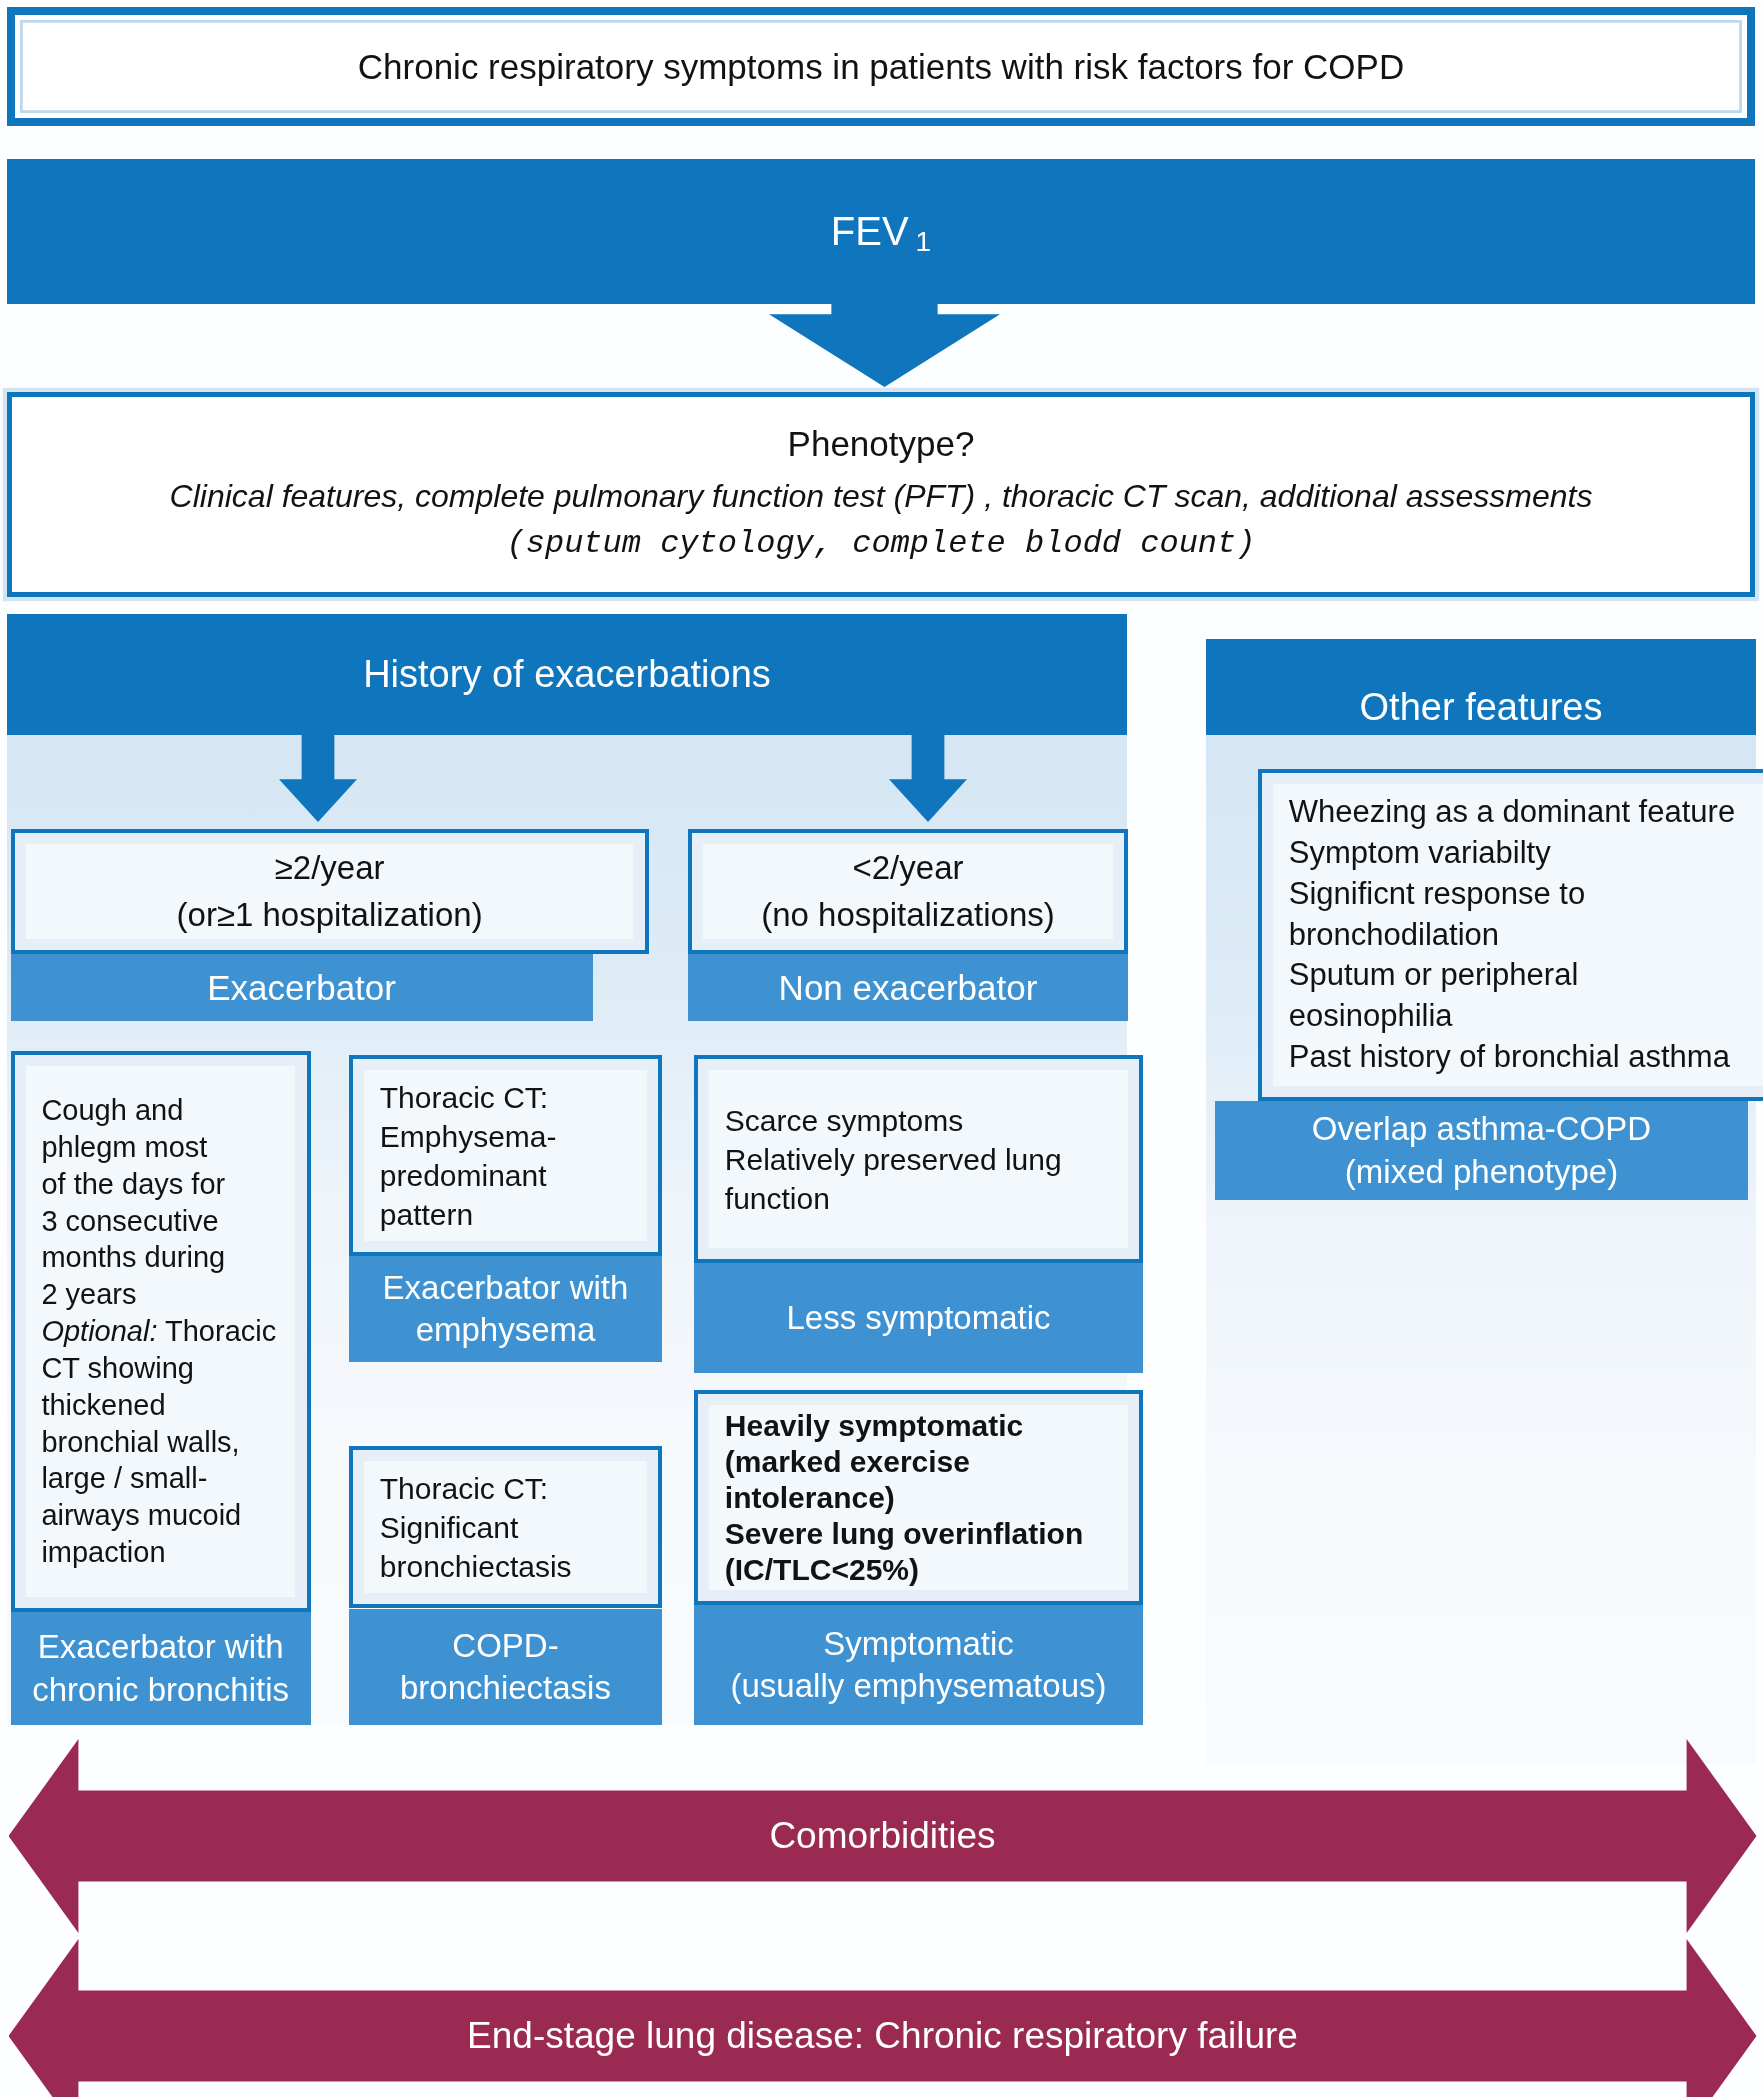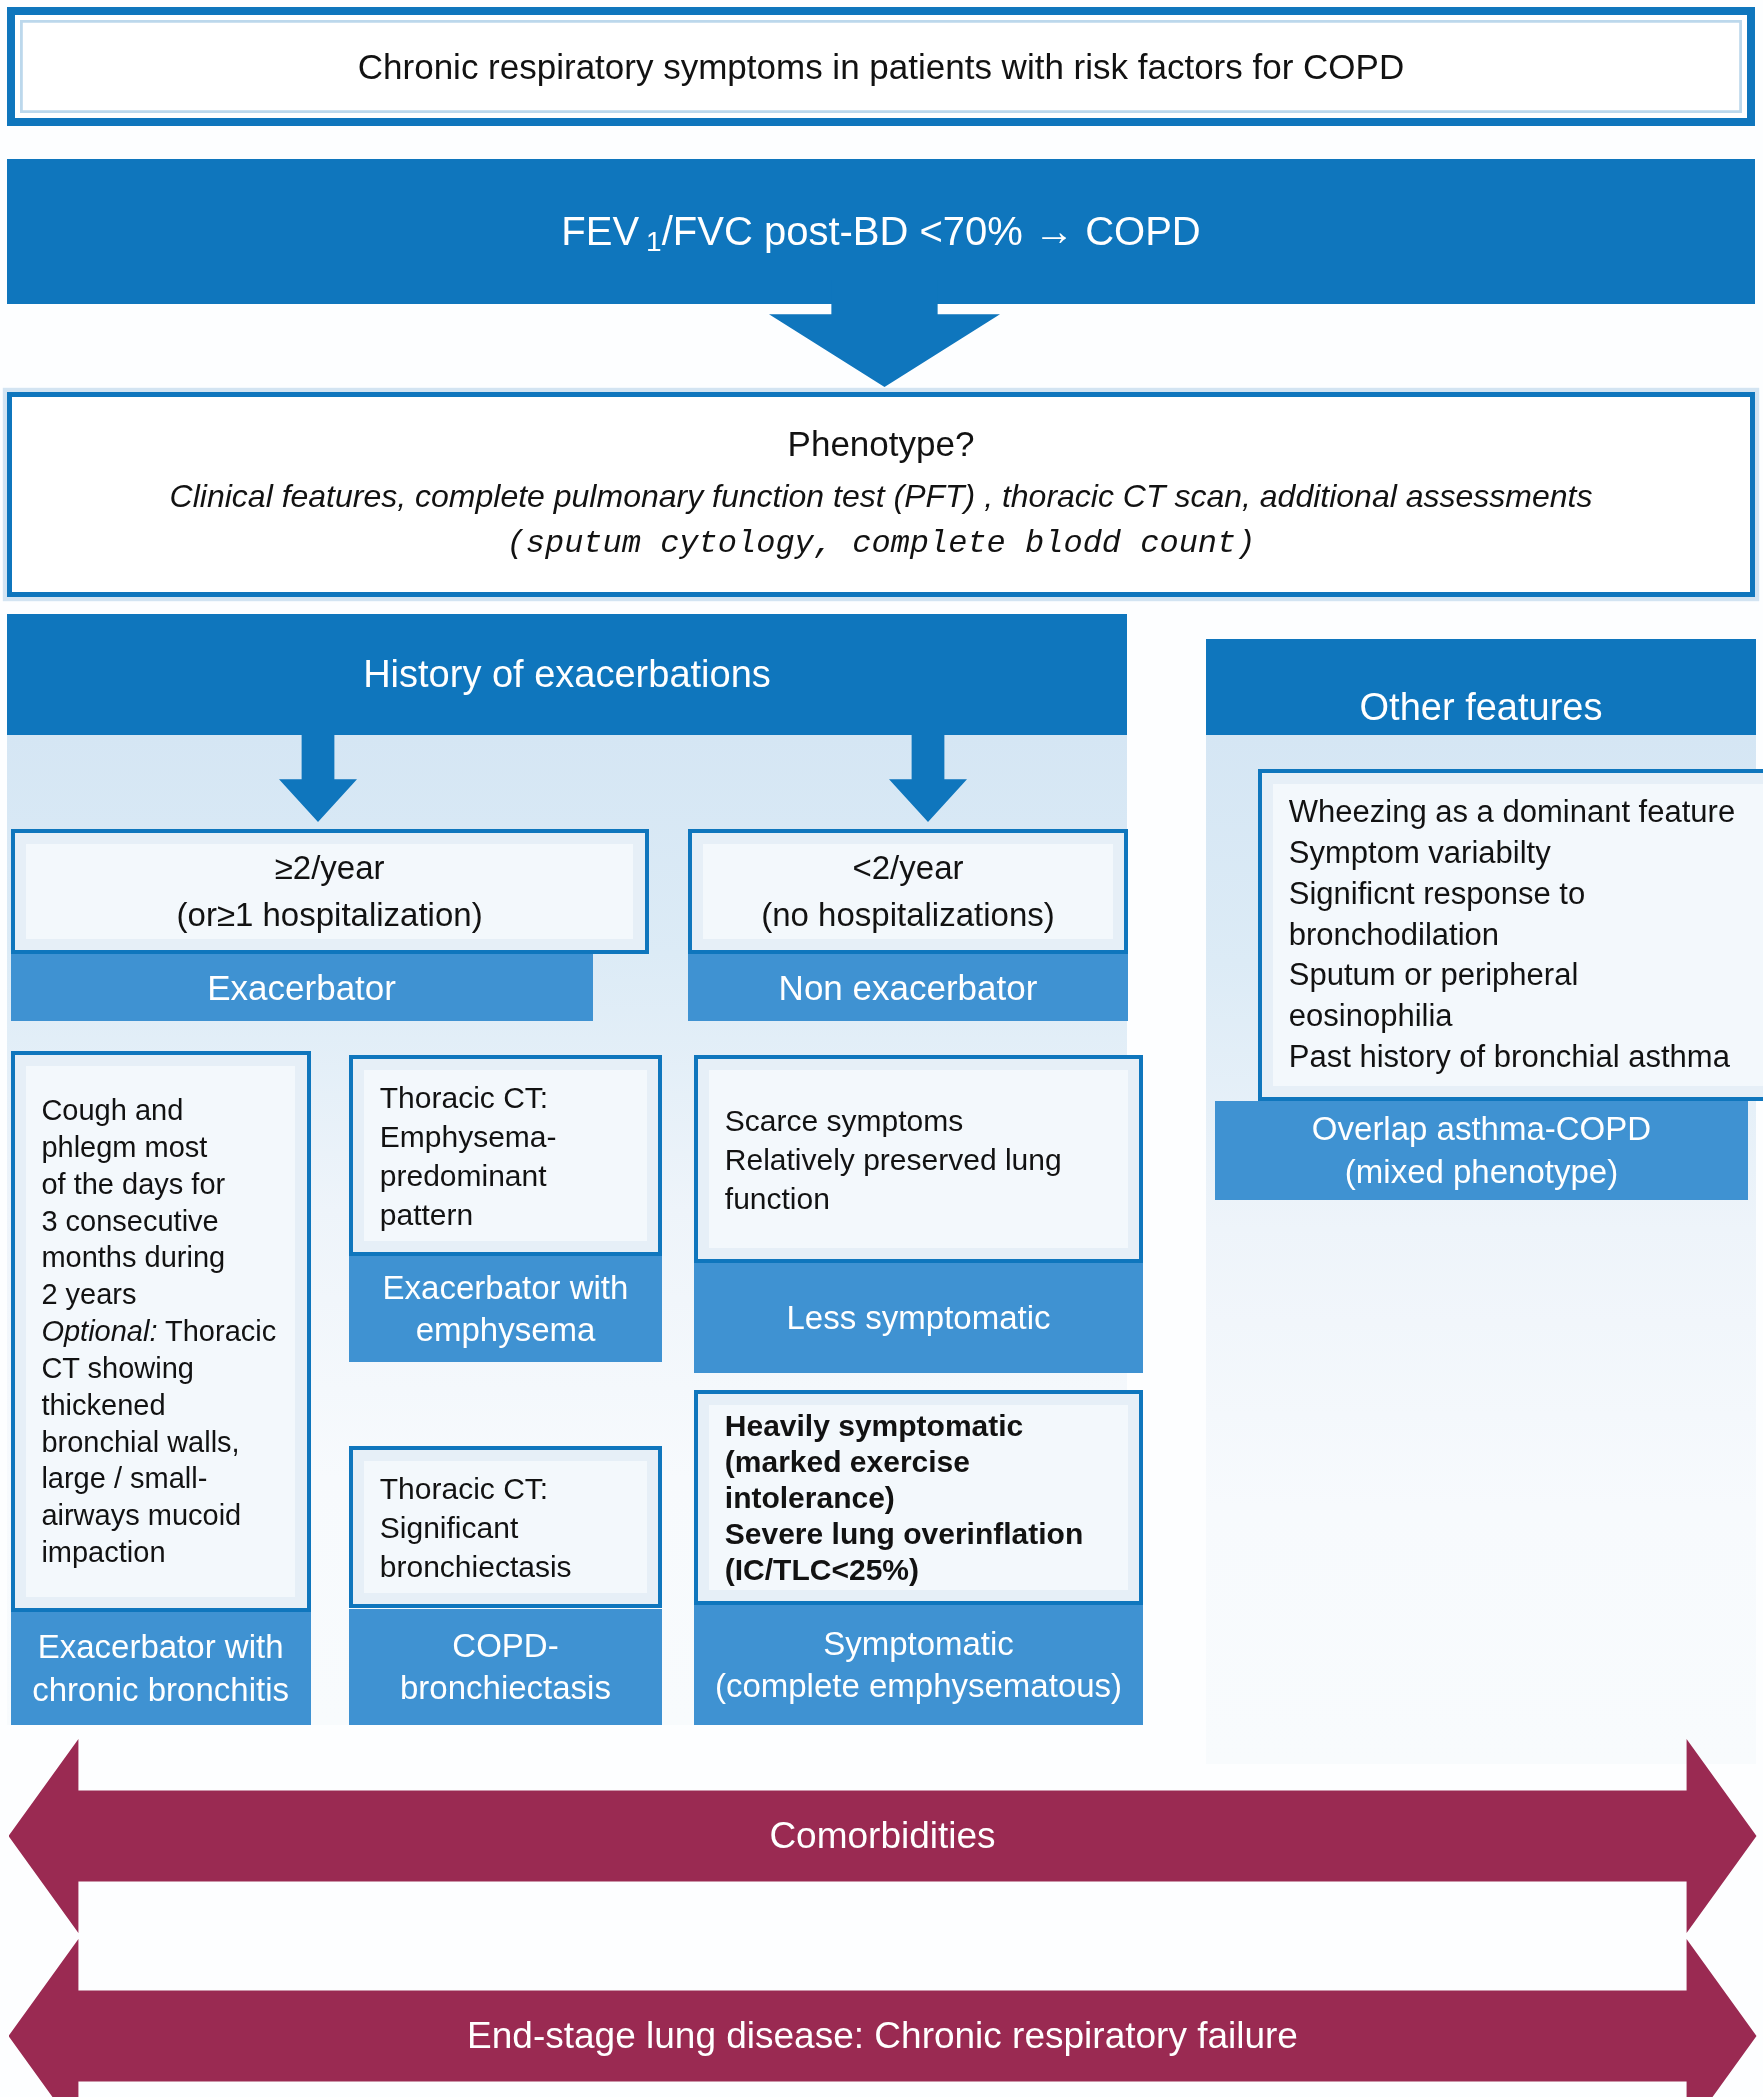--- a/index.html
+++ b/index.html
@@ -105,21 +105,20 @@
 
 <div id="figure">
 
   <div class="abs frame-box" style="left:7px; top:7px; width:1748px; height:119px;">
     <div class="t-title">Chronic respiratory symptoms in patients with risk factors for COPD</div>
   </div>
 
   <div class="abs blue-bar t-fev" style="left:7px; top:159px; width:1748px; height:145px;">
     <span>FEV</span>
       <span class="sub">1</span>
-      <span>/FVC post-BD &lt;70% → COPD</span>
   </div>
 
   <div class="abs arrow-big" style="left:769px; top:280px; width:231px; height:107px;"></div>
 
   <div class="abs phen-box" style="left:7px; top:392px; width:1748px; height:205px;">
     <div class="t-phen-title">Phenotype?</div>
     <div class="t-phen-sub">Clinical features, complete pulmonary function test (PFT) , thoracic CT scan, additional assessments</div>
     <div class="t-phen-sub" style="margin-top:-7px;font-family:Liberation Mono, monospace;">(sputum cytology, complete blodd count)</div>
   </div>
 
@@ -218,21 +217,21 @@
     <div class="cell-inner left">
       <div class="preline t-body" style="line-height:1.2;font-weight:bold;">Heavily symptomatic
 (marked exercise
 intolerance)
 Severe lung overinflation
 (IC/TLC&lt;25%)</div>
     </div>
   </div>
   <div class="abs label-bar t-footer" style="left:694px; top:1605px; width:449px; height:120px;">
     <span class="preline">Symptomatic
-(complete emphysematous)</span>
+(usually emphysematous)</span>
   </div>
 
   <div class="abs cell" style="left:1215px; top:769px; width:533px; height:332px;margin-left:43px;">
     <div class="cell-inner left">
       <div class="preline t-features">Wheezing as a dominant feature
 Symptom variabilty
 Significnt response to
 bronchodilation
 Sputum or peripheral
 eosinophilia

